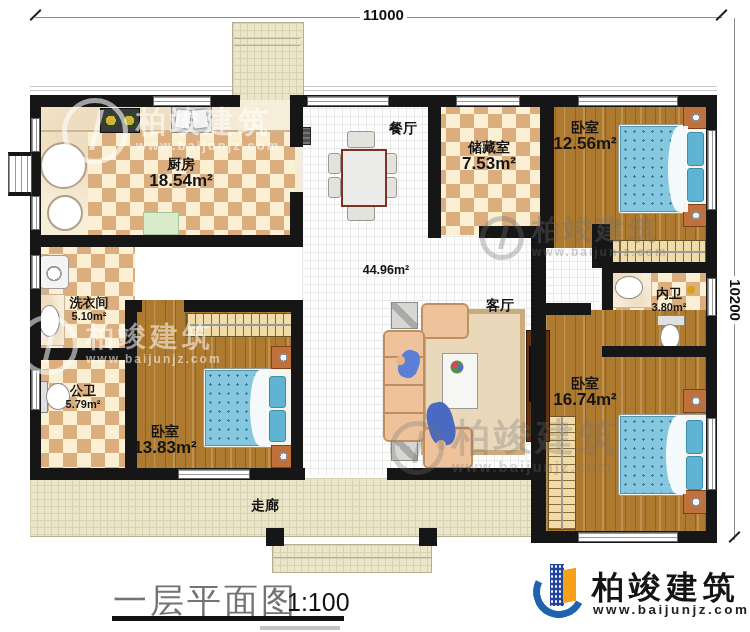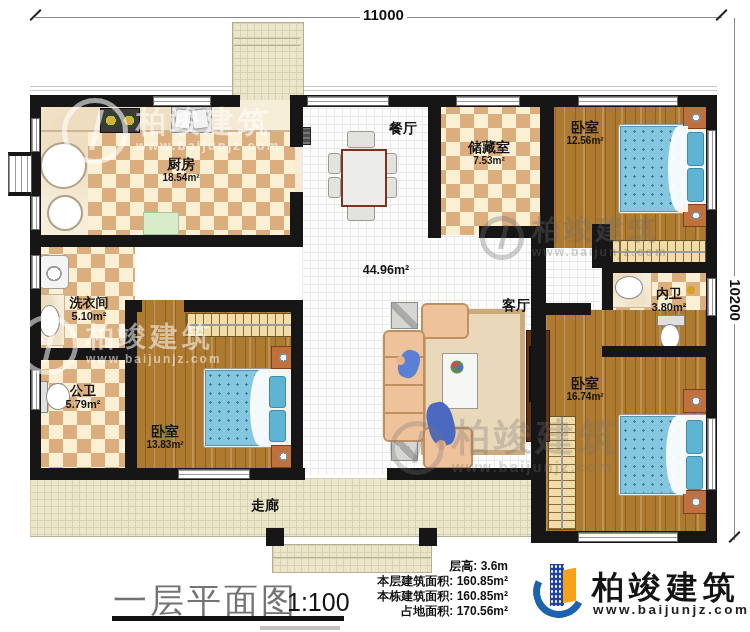--- a/index.html
+++ b/index.html
@@ -47,21 +47,21 @@
   .hangers-v{background-color:#f0dca8;border:1px solid #6b5426;box-sizing:border-box;
     background-image:linear-gradient(90deg,transparent 46%,#9a9a9a 46% 54%,transparent 54%),
       repeating-linear-gradient(0deg,#8d6a3a 0 1.5px,transparent 1.5px 8px);}
   .sofa{background:#eec39b;border:2px solid #c08f5f;border-radius:6px;box-sizing:border-box;}
   .stable{background:#d6d6d2;border:1px solid #8c8c86;box-sizing:border-box;
     background-image:linear-gradient(45deg,transparent 40%,#aaa 40% 60%,transparent 60%);}
   .chair{background:#e3e3de;border:1px solid #9a9a94;border-radius:3px;box-sizing:border-box;}
   .oval{background:#fff;border:1.5px solid #8b8b8b;border-radius:50%;box-sizing:border-box;}
   .rlabel{position:absolute;transform:translateX(-50%);text-align:center;font-weight:bold;
     color:#141414;font-size:14px;line-height:1.1;white-space:nowrap;z-index:40;}
-  .rarea{font-size:10px;}
+  .rarea{font-size:17px;}
   .wm{position:absolute;display:flex;align-items:center;gap:8px;z-index:50;pointer-events:none;white-space:nowrap;}
   .wm-badge{border-radius:50%;border:5px solid currentColor;box-sizing:border-box;position:relative;flex:none;}
   .wm-badge::after{content:"";position:absolute;left:18%;top:12%;width:30%;height:72%;
     border-right:5px solid currentColor;transform:skewX(-14deg);}
   .wm-name{font-weight:bold;letter-spacing:4px;line-height:1;}
   .wm-url{font-weight:bold;letter-spacing:2px;line-height:1.4;}
   .dimline{background:#8a8a8a;z-index:60;}
   .tick{position:absolute;width:15px;height:2px;background:#222;transform:rotate(-45deg);z-index:61;}
   .dimlabel{position:absolute;font-weight:bold;font-size:15px;color:#111;background:#fff;
     padding:0 3px;z-index:62;}
@@ -251,21 +251,21 @@
     <div>储藏室</div>
     <div class="rarea">7.53m²</div>
   </div>
   <div class="rlabel" style="left:585px;top:120px">
     <div>卧室</div>
     <div class="rarea">12.56m²</div>
   </div>
   <div class="rlabel rarea" style="left:386px;top:264px;font-size:12.5px">
     <span>44.96m²</span>
   </div>
-  <div class="rlabel" style="left:516px;top:298px">
+  <div class="rlabel" style="left:500px;top:298px">
     <span>客厅</span>
   </div>
   <div class="rlabel" style="left:669px;top:287px;font-size:13px">
     <div>内卫</div>
     <div class="rarea" style="font-size:11px">3.80m²</div>
   </div>
   <div class="rlabel" style="left:89px;top:296px;font-size:13px">
     <div>洗衣间</div>
     <div class="rarea" style="font-size:11px">5.10m²</div>
   </div>
@@ -312,26 +312,20 @@
       <div class="wm-name" style="font-size:38px">柏竣建筑</div>
       <div class="wm-url" style="font-size:15px">www.baijunjz.com</div>
     </div>
   </div>
 
   <div class="abs" style="left:113px;top:578px;font-size:34px;font-weight:500;letter-spacing:3px;color:#737373;z-index:70">一层平面图</div>
   <div class="abs" style="left:287px;top:588px;font-size:25px;color:#111;z-index:70">1:100</div>
   <div class="abs" style="left:112px;top:616px;width:232px;height:5px;background:#111;z-index:70"></div>
   <div class="abs" style="left:260px;top:626px;width:80px;height:4px;background:#c2c2c2;z-index:70"></div>
 
-  <div class="abs" style="left:300px;top:559px;width:208px;z-index:70;font-size:12px;line-height:15px;color:#111;text-align:right">
-    <div><span class="infolabel">层高:</span> <span class="infolabel">3.6m</span></div>
-    <div><span class="infolabel">本层建筑面积:</span> <span class="infolabel">160.85m²</span></div>
-    <div><span class="infolabel">本栋建筑面积:</span> <span class="infolabel">160.85m²</span></div>
-    <div><span class="infolabel">占地面积:</span> <span class="infolabel">170.56m²</span></div>
-  </div>
 
   <div class="abs" style="left:533px;top:562px;width:56px;height:58px;z-index:70">
     <div class="abs" style="left:0;top:4px;width:52px;height:52px;border-radius:50%;border:7px solid transparent;border-left-color:#1e63ae;border-bottom-color:#1e63ae;transform:rotate(-18deg);box-sizing:border-box"></div>
     <div class="abs" style="left:17px;top:2px;width:14px;height:42px;background:#21449e;
          background-image:radial-gradient(circle,#fff 0 1px,transparent 1.4px);background-size:4px 5px"></div>
     <div class="abs" style="left:30px;top:7px;width:13px;height:33px;background:#f7a11a;transform:skewY(-10deg)"></div>
   </div>
   <div class="abs" style="left:592px;top:566px;font-size:32px;font-weight:bold;letter-spacing:5px;color:#141414;z-index:70">柏竣建筑</div>
   <div class="abs" style="left:593px;top:602px;font-size:13.5px;font-weight:bold;letter-spacing:2.5px;color:#222;z-index:70">www.baijunjz.com</div>
 

